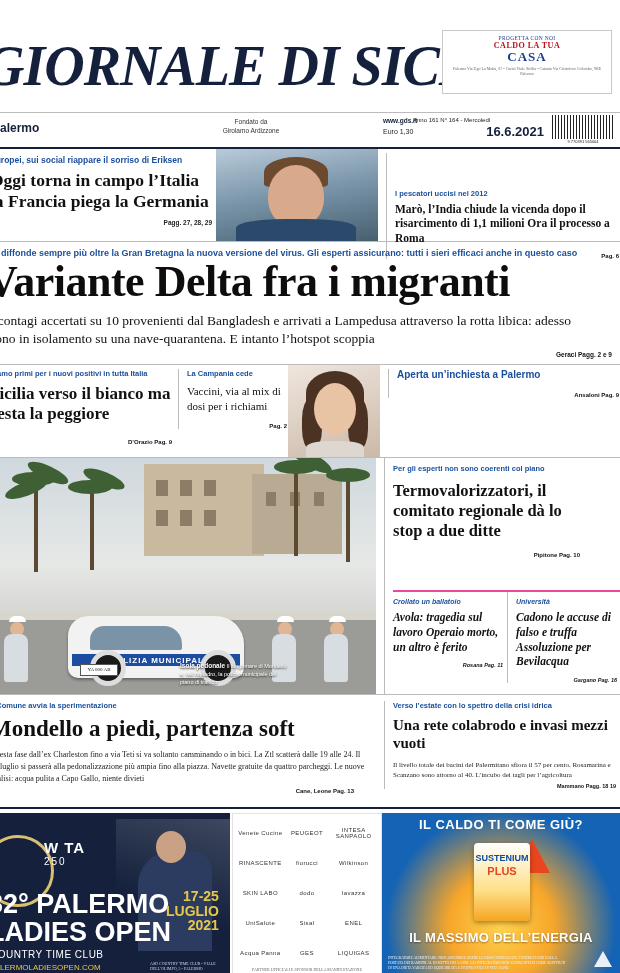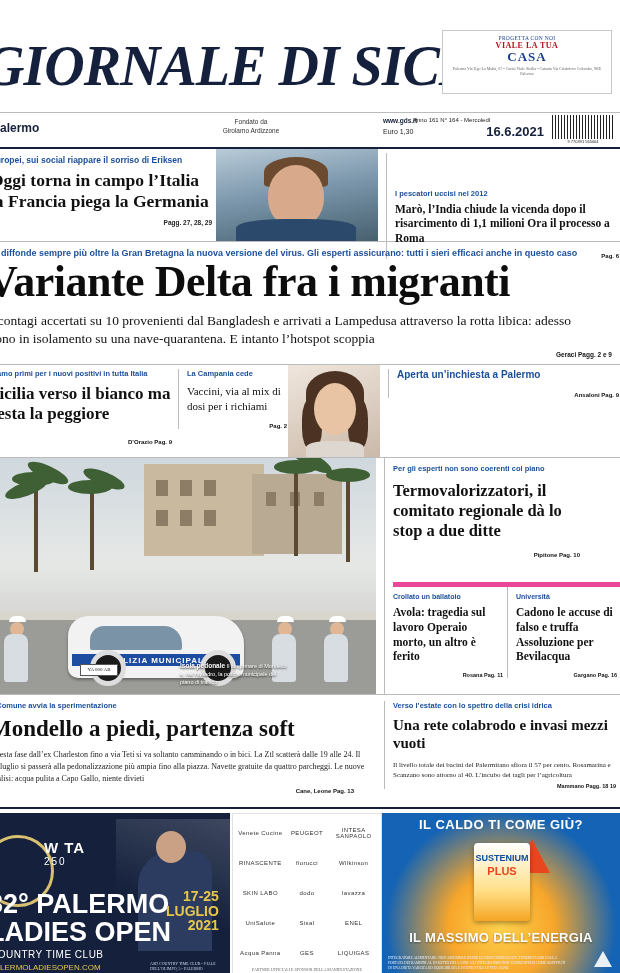--- a/index.html
+++ b/index.html
@@ -114,21 +114,21 @@
   .bp-officer{position:absolute;bottom:12px;width:26px;}
   .bp-officer .oh{width:14px;height:14px;border-radius:50%;background:#e0b694;margin:0 auto;}
   .bp-officer .ob{width:24px;height:48px;background:#d8dde2;border-radius:8px 8px 3px 3px;margin-top:-2px;}
   .bp-officer .ocap{width:17px;height:6px;border-radius:6px 6px 0 0;background:#fff;margin:0 auto;}
   .photocap{position:absolute;left:186px;bottom:8px;width:110px;color:#fff;font-family:"Liberation Sans",sans-serif;font-size:5.5px;line-height:1.35;text-shadow:0 1px 2px rgba(0,0,0,.9);}
   .photocap b{font-size:6.5px;}
   .rightcol{position:absolute;left:384px;top:0;width:200px;height:236px;border-left:1px solid #bbb;padding-left:8px;box-sizing:border-box;}
   .rc-kick{color:#1a4f9c;font-family:"Liberation Sans",sans-serif;font-weight:bold;font-size:7.5px;margin-top:6px;}
   .rc-head{margin:8px 0 0;font-size:16.5px;font-weight:bold;line-height:1.2;}
   .rc-pag{margin-top:12px;font-family:"Liberation Sans",sans-serif;font-size:6px;font-weight:bold;text-align:right;padding-right:4px;}
-  .rc-split{position:absolute;left:8px;top:124px;width:228px;border-top:5px solid #ec4899;display:flex;}
+  .rc-split{position:absolute;left:8px;top:132px;width:228px;border-top:2px solid #ec4899;display:flex;font-style:italic;}
   .rc-col{width:50%;padding-top:6px;box-sizing:border-box;}
   .rc-col + .rc-col{border-left:1px solid #bbb;padding-left:8px;}
   .rc-col .kick{color:#1a4f9c;font-family:"Liberation Sans",sans-serif;font-weight:bold;font-size:7px;}
   .rc-col h5{margin:5px 6px 0 0;font-size:11.5px;font-weight:bold;line-height:1.28;}
   .rc-col .pag{margin-top:8px;font-family:"Liberation Sans",sans-serif;font-size:5.5px;font-weight:bold;text-align:right;padding-right:4px;}
 
   
   .lower{position:relative;height:112px;border-bottom:2px solid #14203c;}
   .lw-left{position:absolute;left:-10px;top:6px;width:378px;}
   .lw-left .kick{color:#1a4f9c;font-family:"Liberation Sans",sans-serif;font-weight:bold;font-size:7.5px;}
@@ -177,21 +177,21 @@
 </head>
 <body>
 
 <div class="page">
 
   <div class="masthead">
     <div class="logo">GIORNALE DI SICILIA</div>
     <div class="adbox">
       <div class="right">
         <div class="r1">PROGETTA CON NOI</div>
-        <div class="r2">VIALE LA TUA</div>
+        <div class="r2">CALDO LA TUA</div>
         <div class="r3">CASA</div>
         <div class="r4">Palermo Via Ugo La Malfa, 67 • Carini Viale Sicilia • Catania Via Cristoforo Colombo, 98/E Palermo</div>
       </div>
     </div>
   </div>
 
   <div class="infostrip">
     <div class="edition">Palermo</div>
     <div class="founded">
       <div>Fondato da</div>

